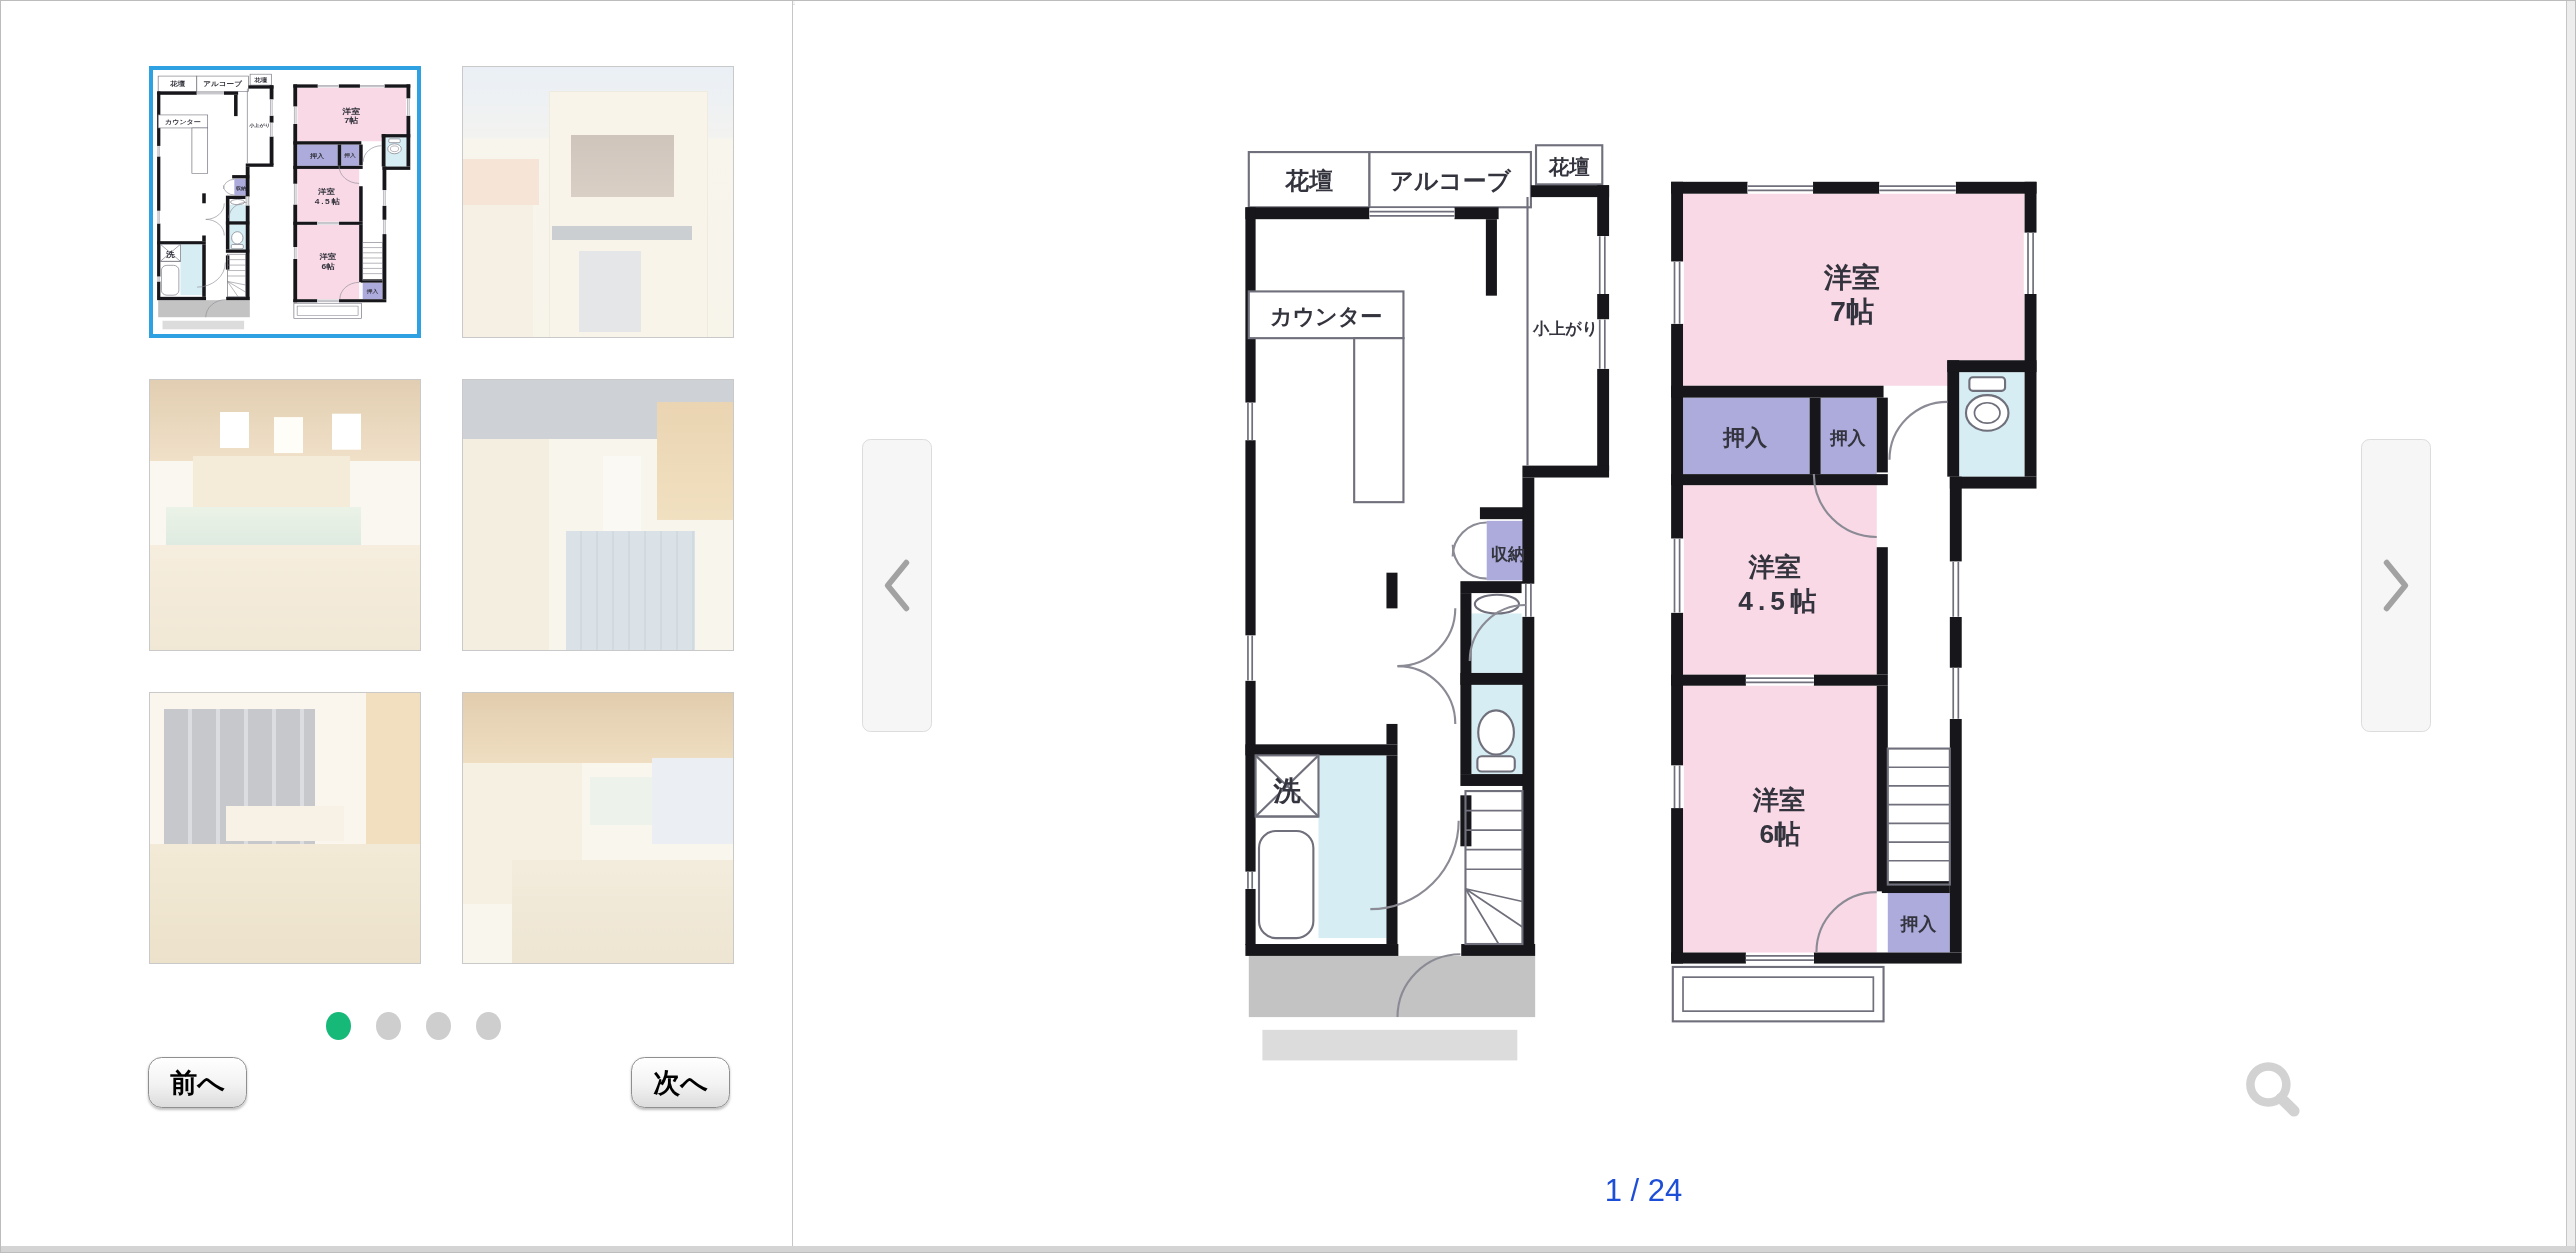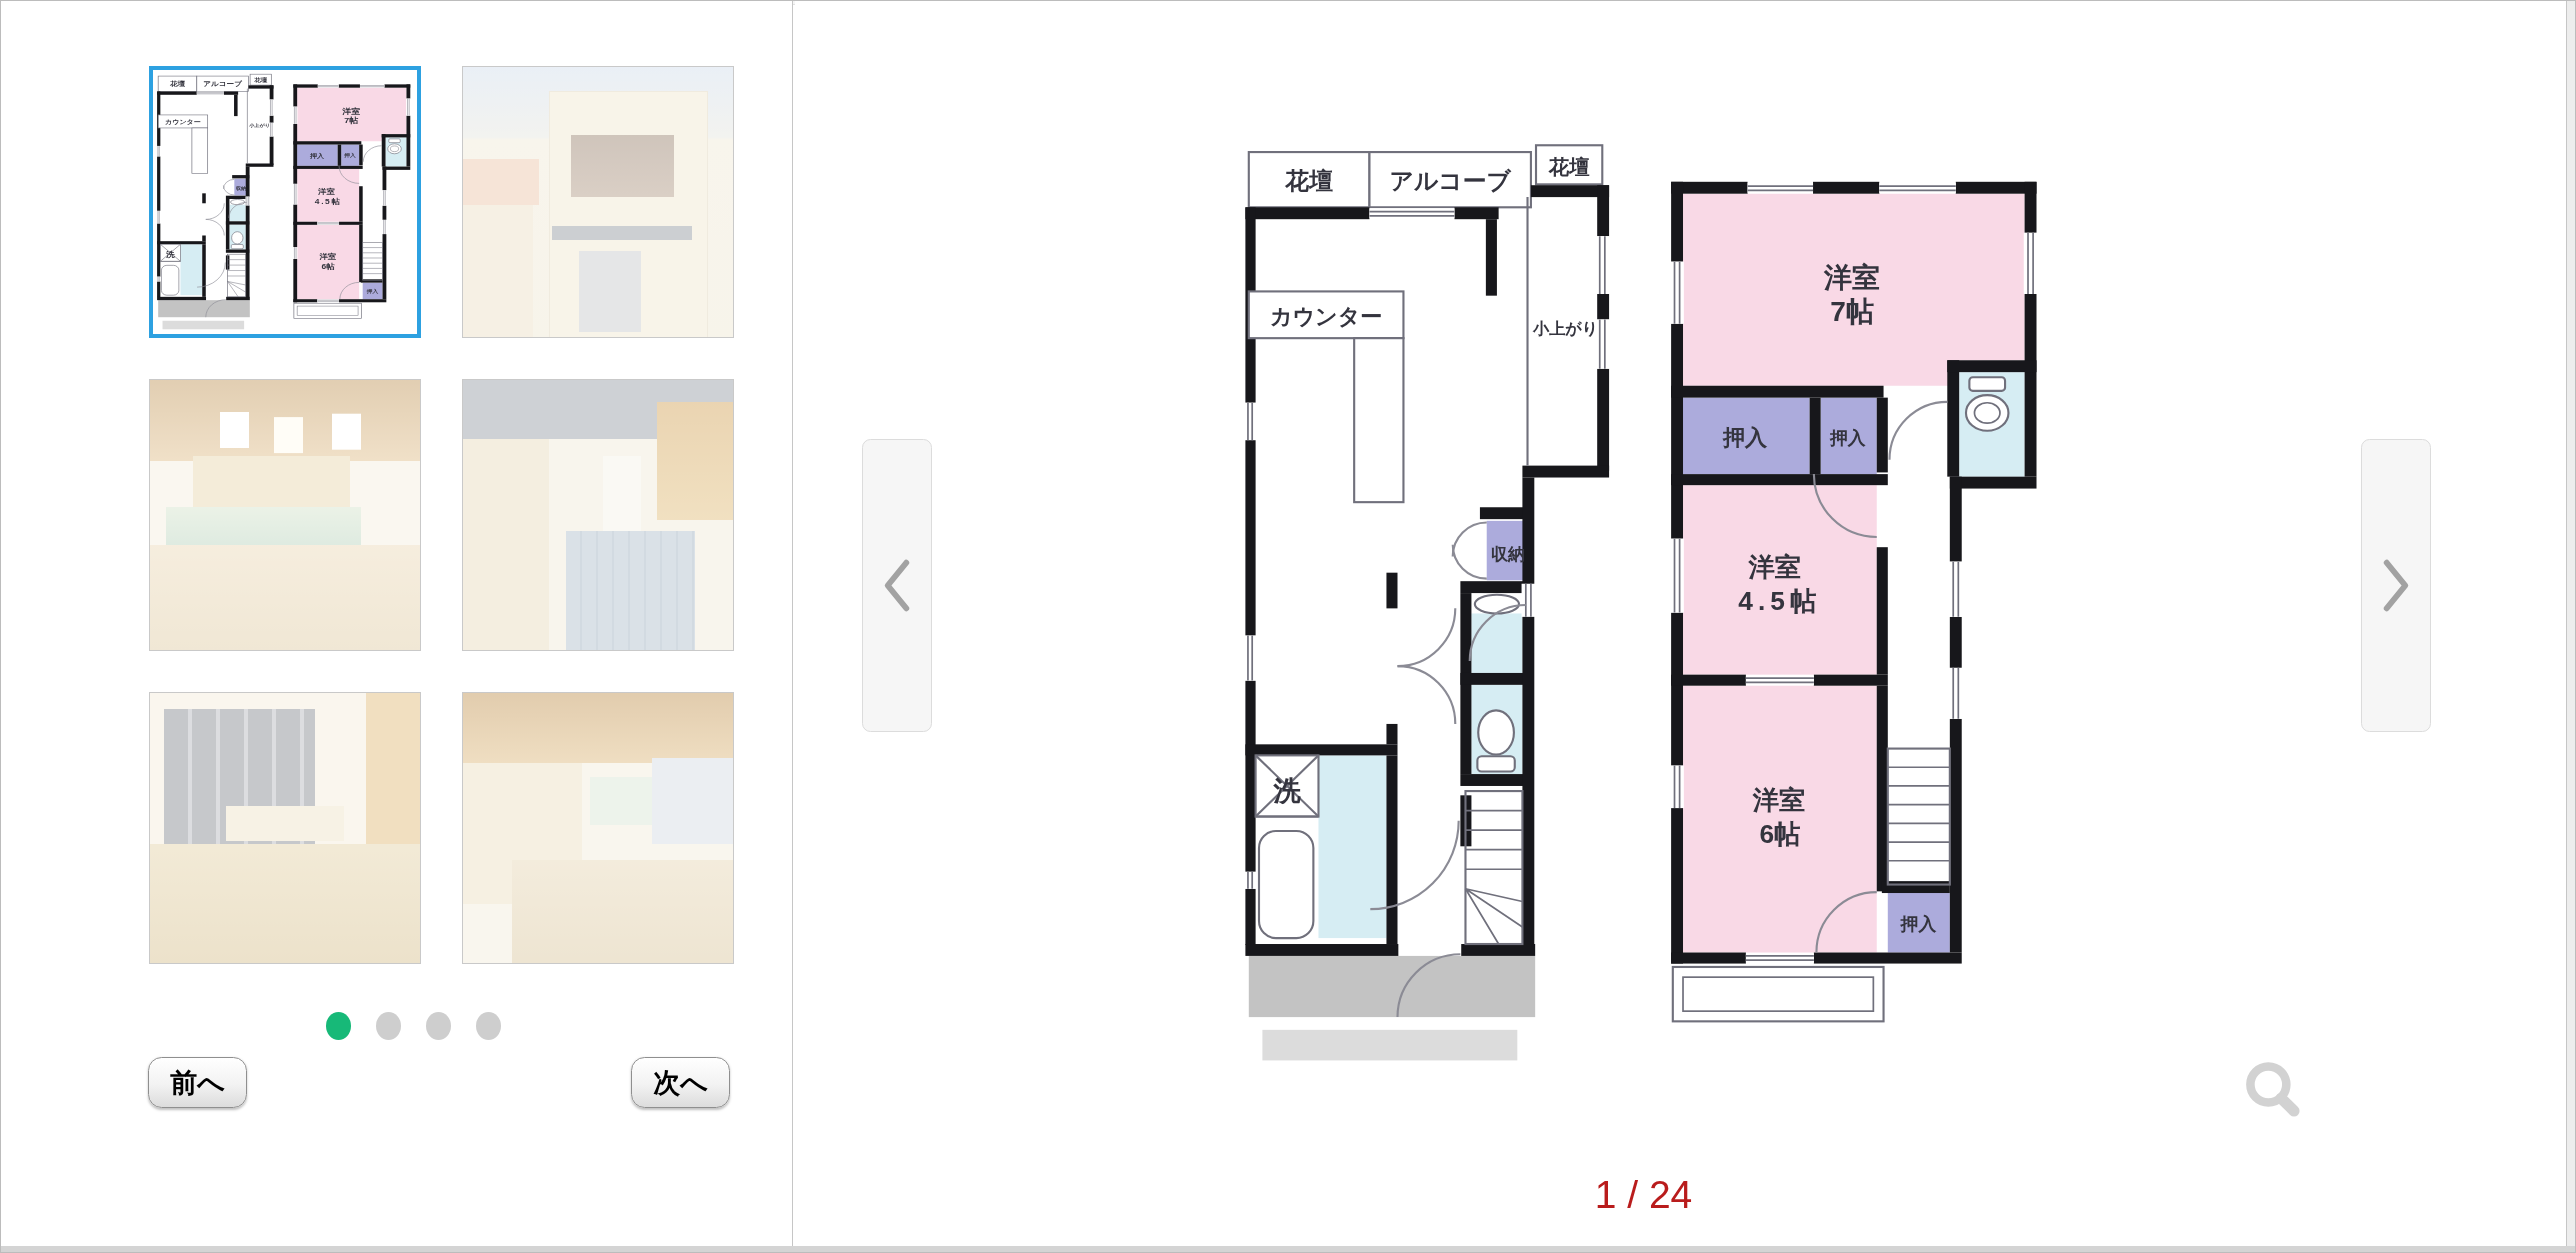--- a/index.html
+++ b/index.html
@@ -65,21 +65,21 @@
   
   .viewer{position:absolute;left:794px;top:0;width:1782px;height:1247px;background:#fff;}
   .arrow{position:absolute;top:438px;width:70px;height:293px;background:#f6f6f6;border:1.7px solid #dcdcdc;border-radius:8.5px;
     display:flex;align-items:center;justify-content:center;cursor:pointer;padding:0;}
   .arrow.left{left:67px;}
   .arrow.right{left:1566px;}
   .arrow svg{display:block;}
 
   .plan{position:absolute;left:447px;top:140px;width:803px;height:922px;}
   .caption{position:absolute;left:447px;top:1098px;width:803px;text-align:center;font-size:29px;color:#1f1f1f;}
-  .page-indicator{position:absolute;left:447px;top:1172px;width:803px;text-align:center;font-size:39px;color:#b91c1c;}
+  .page-indicator{position:absolute;left:447px;top:1172px;width:803px;text-align:center;font-size:31px;color:#1d4ed8;}
   .zoom-btn{position:absolute;left:1446px;top:1057px;width:65px;height:65px;background:none;border:none;padding:0;cursor:pointer;}
 
   
   .hbar{position:absolute;left:0;bottom:0;height:6px;width:2576px;background:#d4d4d4;}
   .vbar{position:absolute;right:0;top:0;bottom:6px;width:8.5px;background:#ededed;border-left:0.8px solid #c6c6c6;}
 
   
   .fp-wall{fill:#17171b;}
   .fp-thin{fill:#fff;stroke:#70707c;stroke-width:2.5;}
   .fp-line{stroke:#70707c;stroke-width:2.5;fill:none;}

